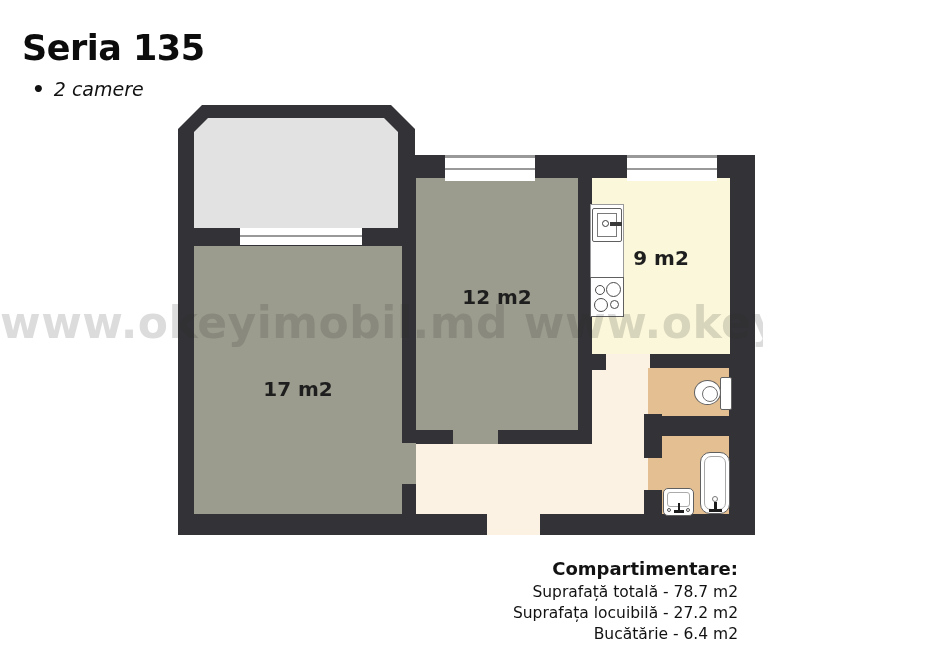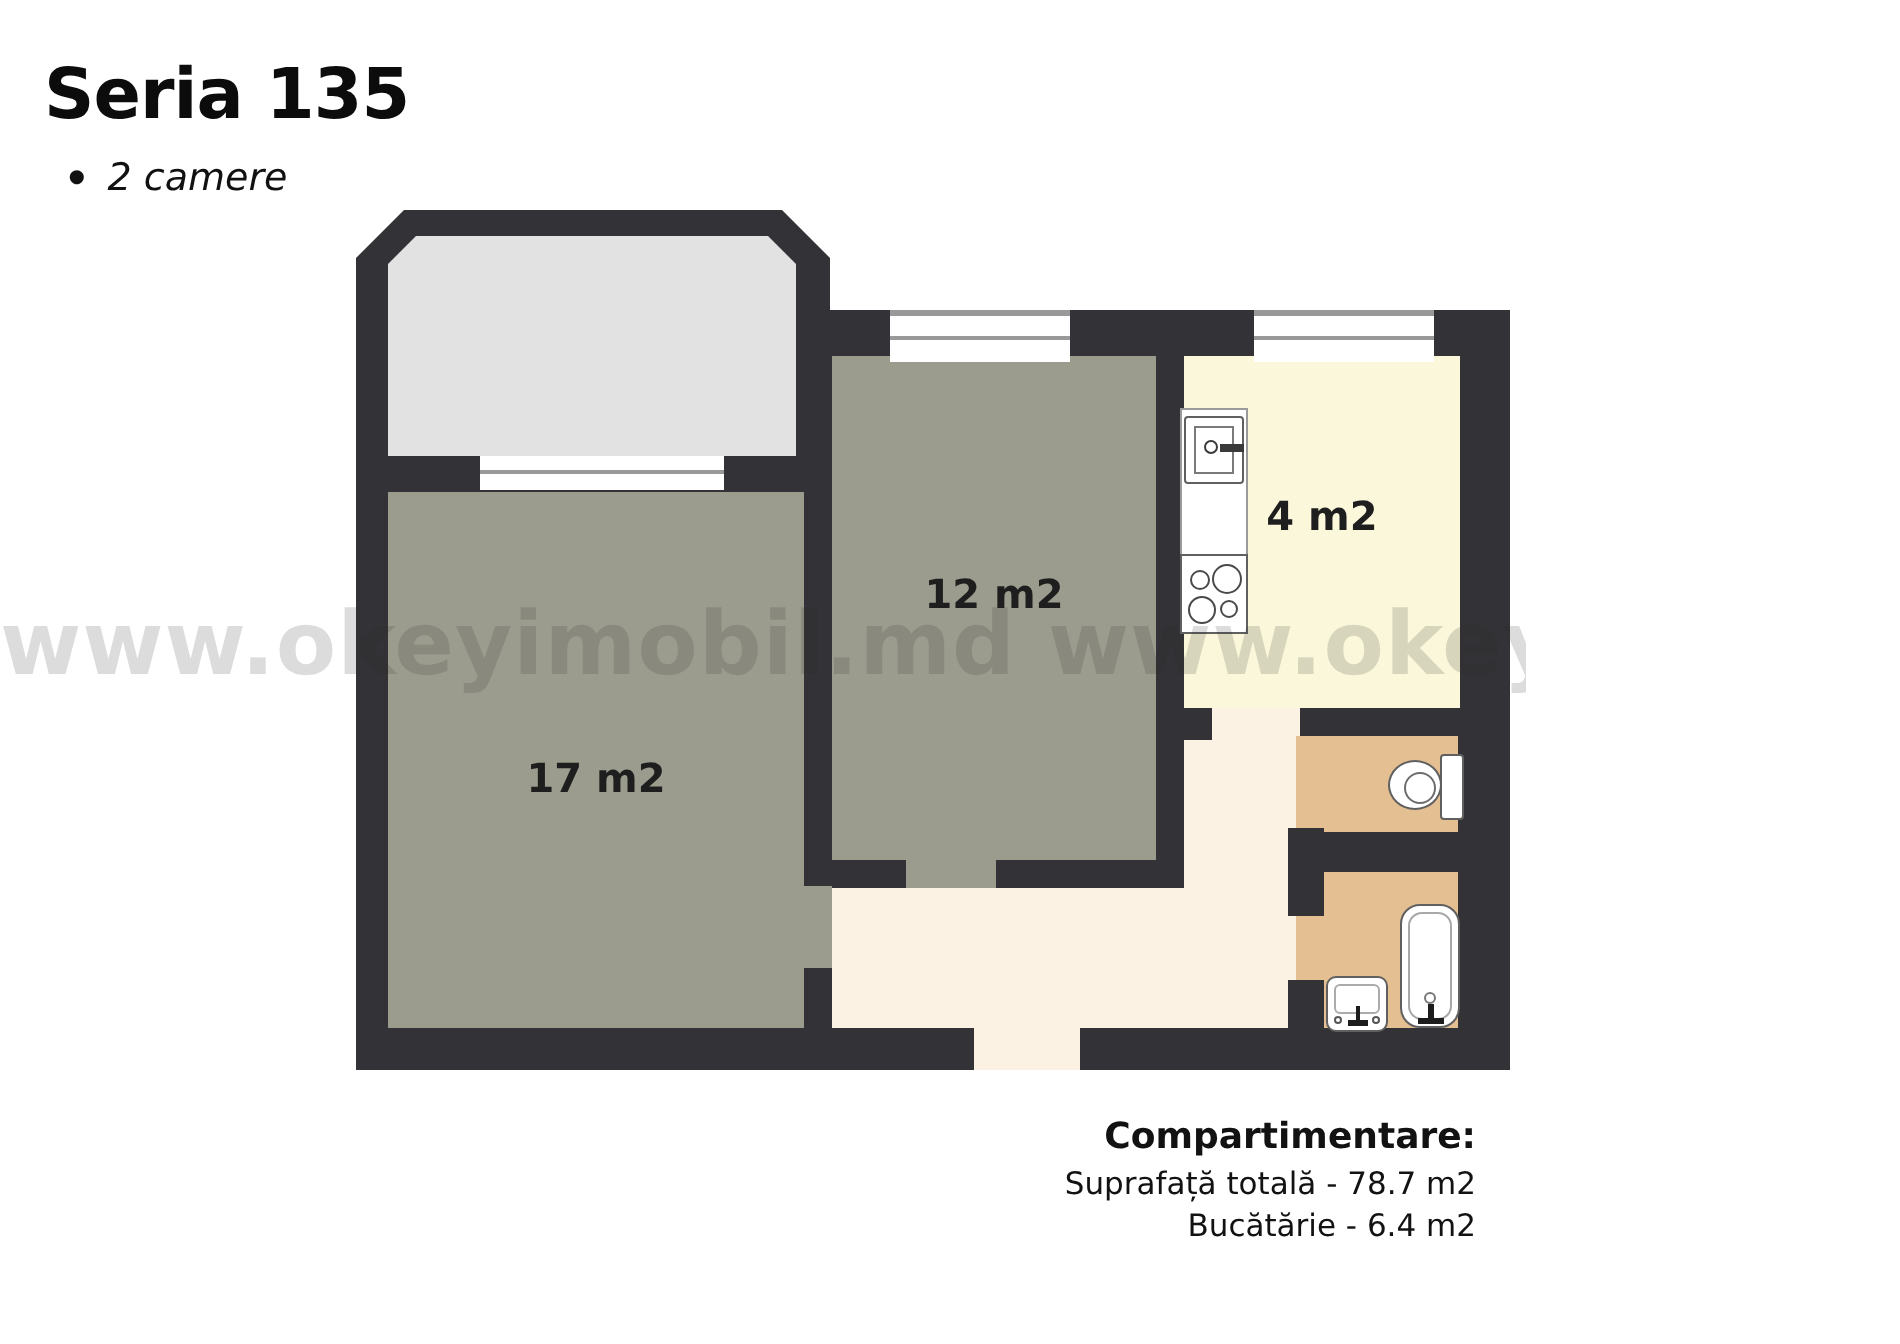--- a/index.html
+++ b/index.html
@@ -160,24 +160,25 @@
     <div class="abs fx" id="washbasin">
       <div class="inner"></div>
       <div class="tap-v"></div>
       <div class="tap-h"></div>
       <div class="d1"></div>
       <div class="d2"></div>
     </div>
 
     <div class="abs room-label" id="label-living">17 m2</div>
     <div class="abs room-label" id="label-bedroom">12 m2</div>
-    <div class="abs room-label" id="label-kitchen">4 m2</div>
+    <div class="abs room-label" id="label-kitchen">9 m2</div>
   </div>
 
   <div class="abs watermark">www.okeyimobil.md www.okeyimobil.md</div>
 
   <div class="abs legend">
     <div class="heading">Compartimentare:</div>
     <div class="line">Suprafață totală - 78.7 m2</div>
+    <div class="line">Suprafața locuibilă - 27.2 m2</div>
     <div class="line">Bucătărie - 6.4 m2</div>
   </div>
 
 </div>
 
 </body></html>

